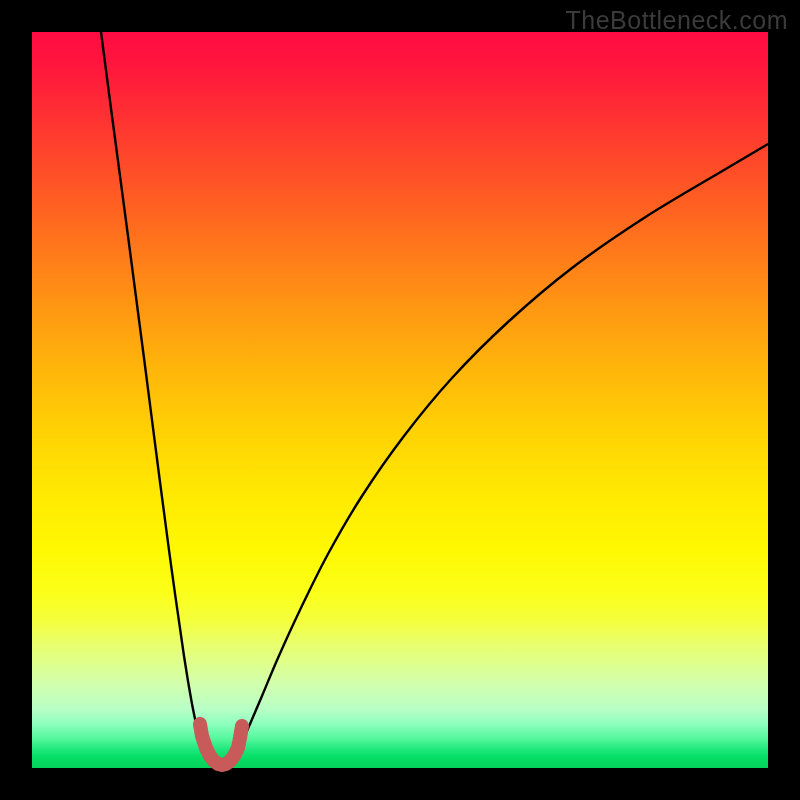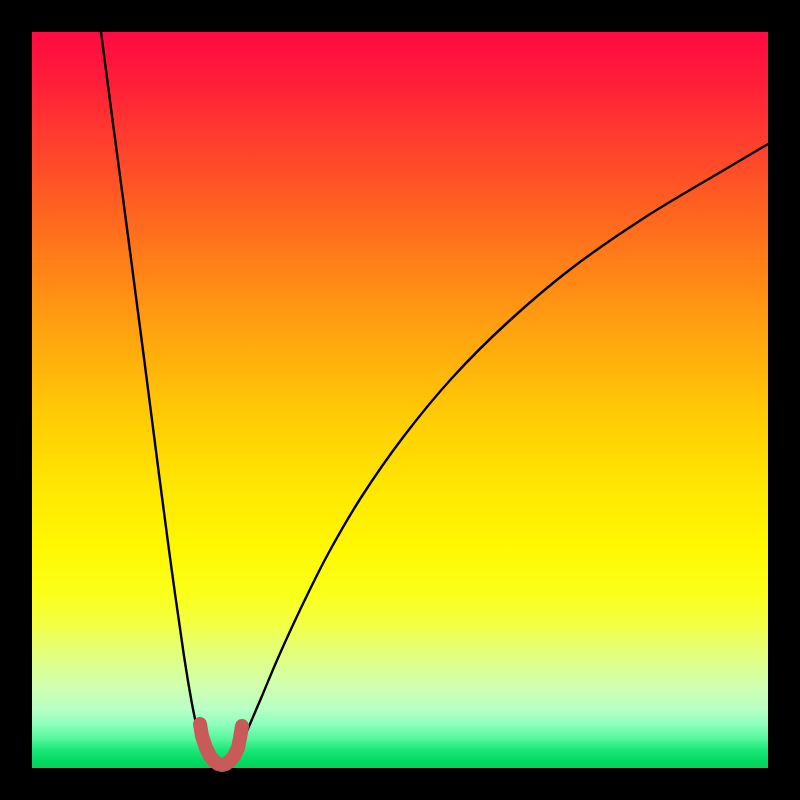--- a/index.html
+++ b/index.html
@@ -66,20 +66,21 @@
     top: 0;
     width: 736px;
     height: 736px;
     overflow: visible;
   }
 </style>
 </head>
 <body>
 
 <div class="frame">
+  <div class="watermark">TheBottleneck.com</div>
   <div class="plot">
     <svg class="curves" viewBox="0 0 736 736" preserveAspectRatio="none">
       <path id="series-0" fill="none" stroke="#000000" stroke-width="2.4" stroke-linecap="round" stroke-linejoin="round" d="M 69 0 C 70.83333333333333 14, 75.5 50, 80 84 C 84.5 118, 90.66666666666667 163.66666666666666, 96 204 C 101.33333333333333 244.33333333333334, 106.66666666666667 285, 112 326 C 117.33333333333333 367, 123.33333333333333 414.3333333333333, 128 450 C 132.66666666666666 485.6666666666667, 136 511, 140 540 C 144 569, 148.66666666666666 602, 152 624 C 155.33333333333334 646, 157.66666666666666 659.3333333333334, 160 672 C 162.33333333333334 684.6666666666666, 164.33333333333334 693, 166 700 C 167.66666666666666 707, 168.66666666666666 710.3333333333334, 170 714 C 171.33333333333334 717.6666666666666, 173 720, 174 722 C 175 724, 175.33333333333334 725, 176 726 C 176.66666666666666 727, 177.66666666666666 727.6666666666666, 178 728"></path>
       <path id="series-1" fill="none" stroke="#000000" stroke-width="2.4" stroke-linecap="round" stroke-linejoin="round" d="M 200 728 C 200.66666666666666 727, 202.33333333333334 725, 204 722 C 205.66666666666666 719, 207.66666666666666 715, 210 710 C 212.33333333333334 705, 214.66666666666666 699.6666666666666, 218 692 C 221.33333333333334 684.3333333333334, 225.33333333333334 675, 230 664 C 234.66666666666666 653, 239.66666666666666 640.3333333333334, 246 626 C 252.33333333333334 611.6666666666666, 259.6666666666667 595.3333333333334, 268 578 C 276.3333333333333 560.6666666666666, 285.6666666666667 541, 296 522 C 306.3333333333333 503, 317.3333333333333 483.6666666666667, 330 464 C 342.6666666666667 444.3333333333333, 357 423.6666666666667, 372 404 C 387 384.3333333333333, 402.6666666666667 365, 420 346 C 437.3333333333333 327, 456 308.3333333333333, 476 290 C 496 271.6666666666667, 517.3333333333334 253.33333333333334, 540 236 C 562.6666666666666 218.66666666666666, 586.6666666666666 202.33333333333334, 612 186 C 637.3333333333334 169.66666666666666, 671.3333333333334 150.33333333333334, 692 138 C 712.6666666666666 125.66666666666667, 728.6666666666666 116.33333333333333, 736 112"></path>
       <polyline id="series-2" fill="none" stroke="#c85a5a" stroke-width="14" stroke-linecap="round" stroke-linejoin="round" points="168,692 170,704 174,716 178,724 182,729 186,732 190,733 194,732 198,729 202,724 206,716 208,706 210,694"></polyline>
     </svg>
   </div>
 </div>
 
 </body></html>

